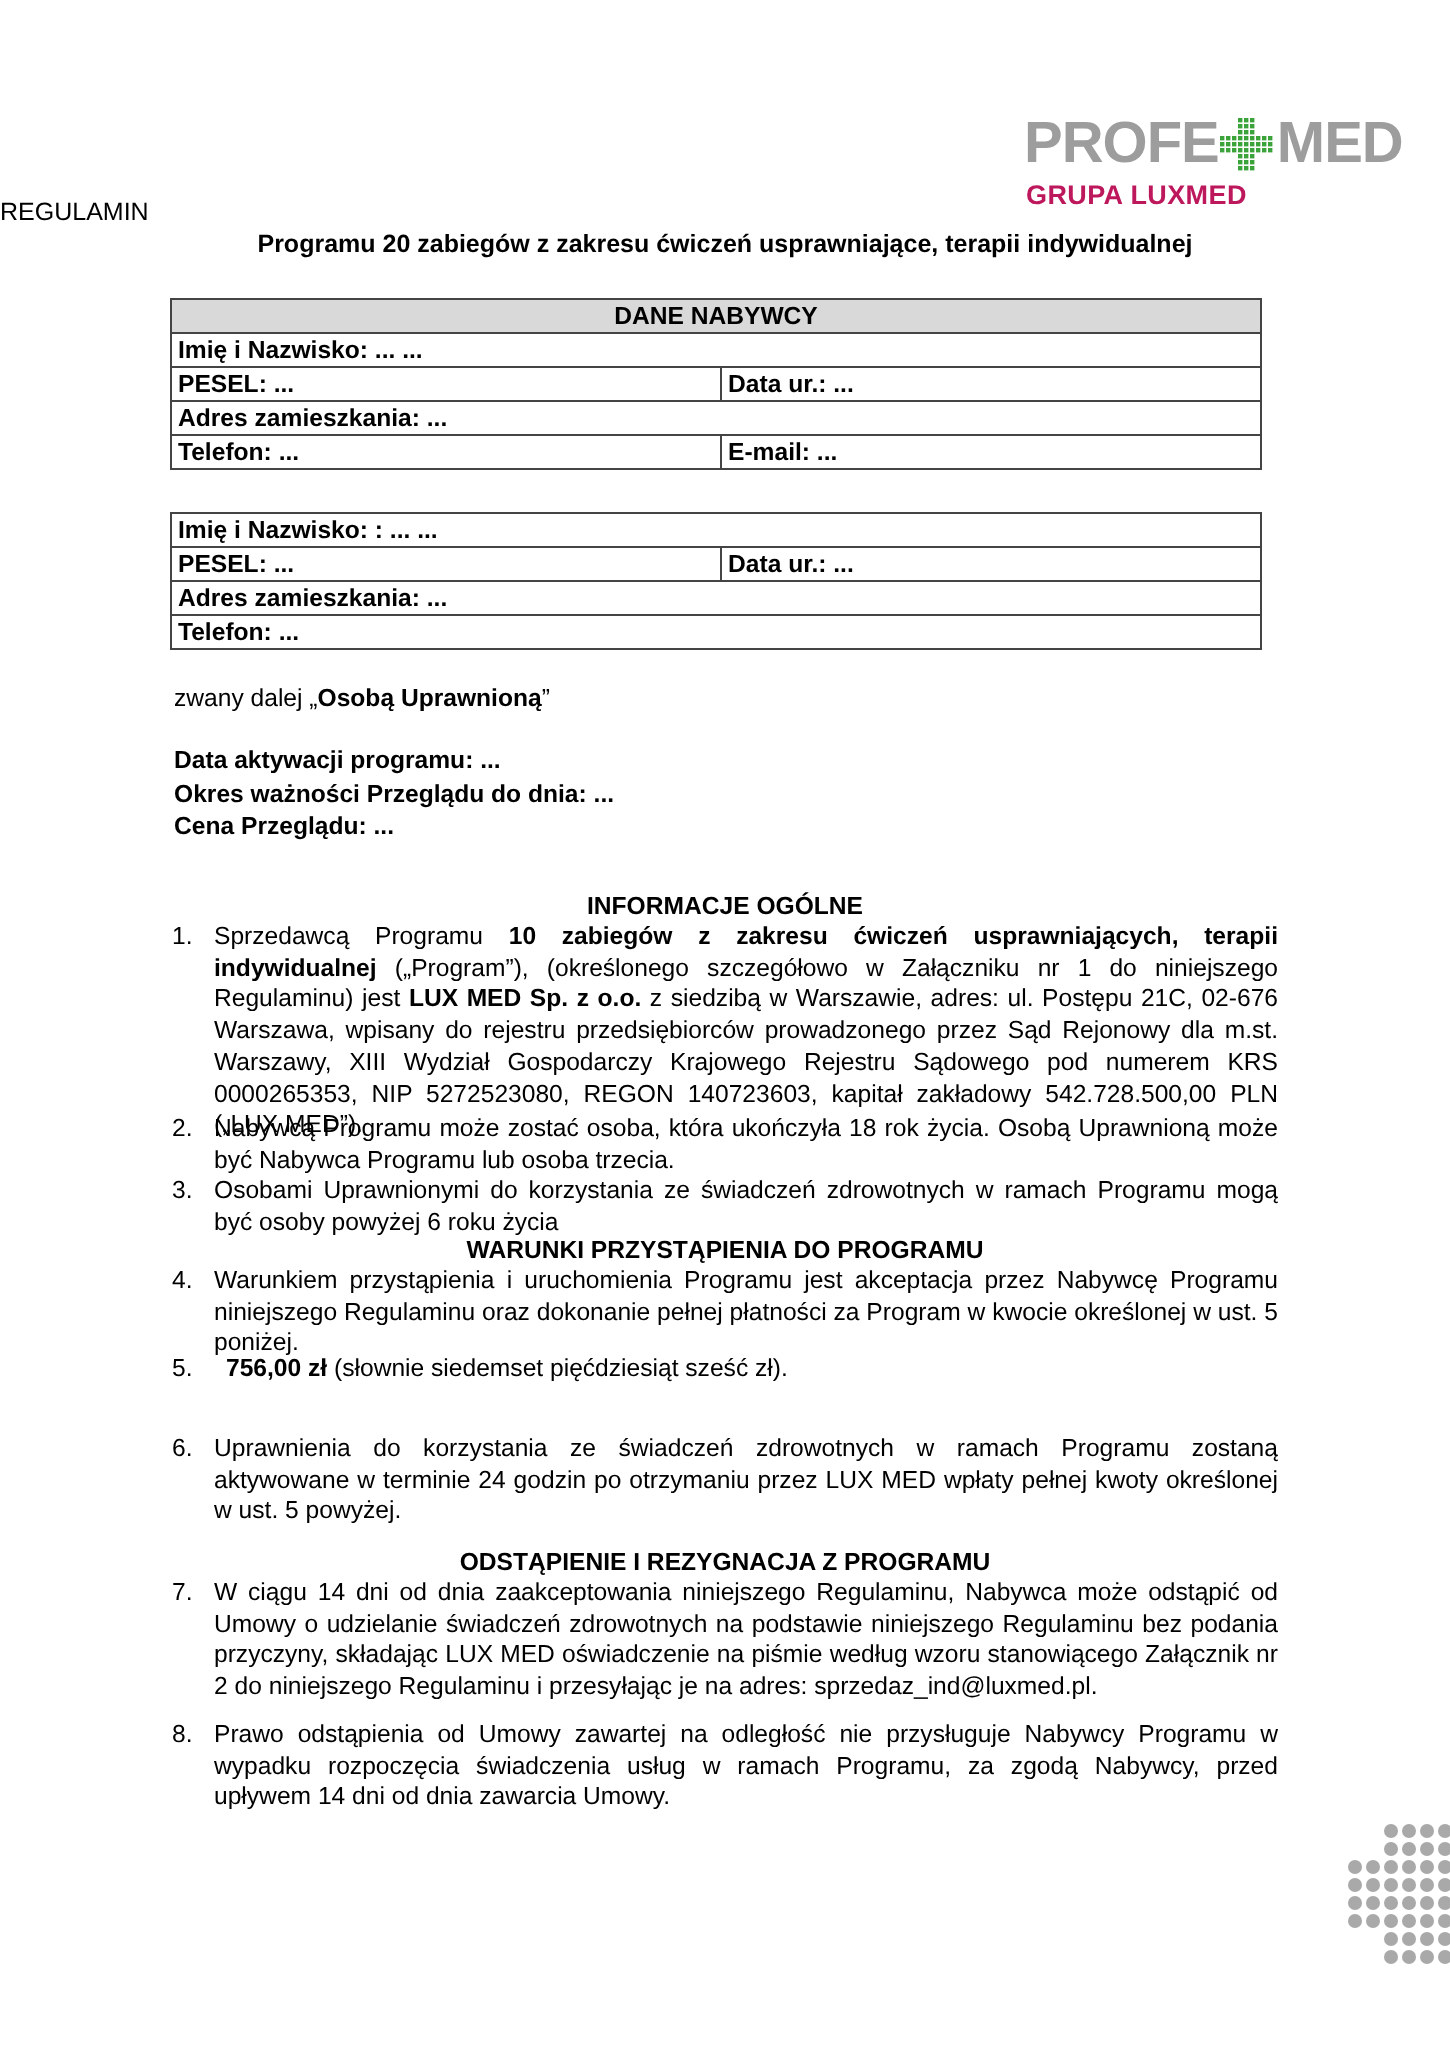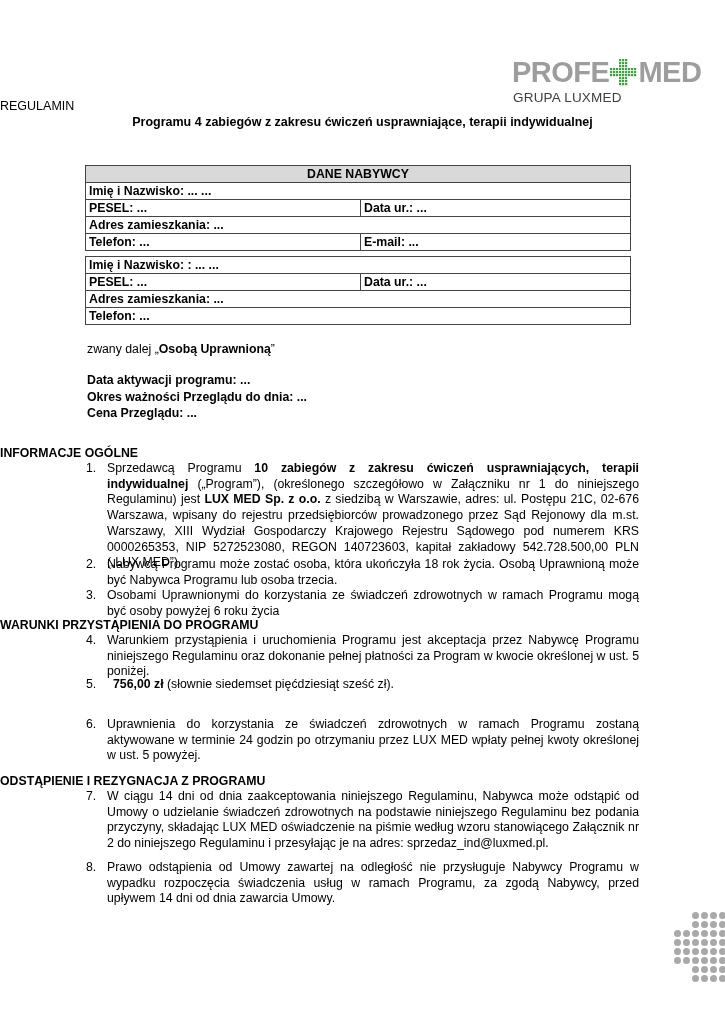--- a/index.html
+++ b/index.html
@@ -2,31 +2,31 @@
 <html><head>
 <meta charset="utf-8">
 <style>
   html, body { margin:0; padding:0; background:#fff; }
   body { width:725px; height:1024px; position:relative; overflow:hidden;
          font-family:"Liberation Sans", sans-serif; color:#000; font-size:12.3px; }
   .logo { position:absolute; left:512px; top:56px; width:180px; }
   .logo-top { display:flex; align-items:center; font-weight:bold; font-size:29px; color:#9d9d9d; letter-spacing:-0.5px; line-height:30px; height:32px; }
   .logo-cross { width:27px; height:27px; position:relative; margin:0 1px; }
   .logo-cross svg { display:block; }
-  .logo-sub { font-weight:normal; font-size:13.5px; color:#404040; margin-left:1px; margin-top:2px; letter-spacing:0.2px; }
+  .logo-sub { font-weight:bold; font-size:13.5px; color:#be185d; margin-left:1px; margin-top:2px; letter-spacing:0.2px; }
   .title1 { position:absolute; top:99px; left:0; width:725px; text-align:left; font-size:12.5px; }
   .title2 { position:absolute; top:115px; left:0; width:725px; text-align:center; font-size:12.5px; font-weight:bold; }
   table.form { position:absolute; left:85px; width:546px; border-collapse:collapse; font-size:12.3px; }
   table.form td { border:1px solid #444; padding:0 3px; height:16px; line-height:16px; font-weight:bold; }
   table.form td.head { background:#d9d9d9; text-align:center; }
-  .t1 { top:165px; }
+  .t1 { top:149px; }
   .t2 { top:256px; }
   .note { position:absolute; left:87px; top:342px; }
   .meta { position:absolute; left:87px; top:372px; font-weight:bold; line-height:16.5px; }
-  .section-title { position:absolute; left:0; width:725px; text-align:left; font-weight:bold; }
+  .section-title { position:absolute; left:0; width:725px; text-align:center; font-weight:bold; }
   .item { position:absolute; left:86px; width:553px; line-height:15.7px; text-align:justify; }
   .item .num { position:absolute; left:0; top:0; }
   .item .txt { margin-left:21px; display:block; }
   .item .txt-last { text-align-last:left; }
   .dots { position:absolute; left:0; top:0; }
   .dot { position:absolute; width:7px; height:7px; border-radius:50%; background:#a9a9a9; }
 </style>
 </head>
 <body>
 
@@ -42,21 +42,21 @@
         </defs>
         <path d="M9 0 H18 V9 H27 V18 H18 V27 H9 V18 H0 V9 H9 Z" fill="url(#px)"></path>
       </svg>
     </span>
     <span>MED</span>
   </div>
   <div class="logo-sub">GRUPA LUXMED</div>
 </div>
 
 <div class="title1">REGULAMIN</div>
-<div class="title2">Programu 4 zabiegów z zakresu ćwiczeń usprawniające, terapii indywidualnej</div>
+<div class="title2">Programu 20 zabiegów z zakresu ćwiczeń usprawniające, terapii indywidualnej</div>
 
 <table class="form t1">
   <tbody>
       <tr>
         <td colspan="2" class="head">DANE NABYWCY</td>
       </tr>
   <tr>
         <td colspan="2">Imię i Nazwisko: ... ...</td>
       </tr>
   <tr>

